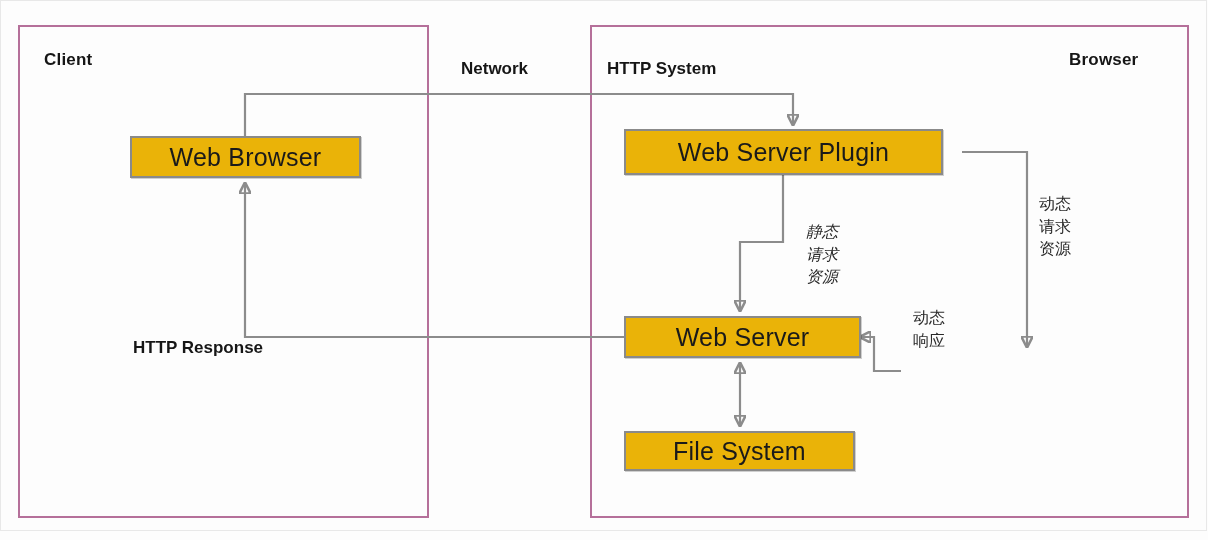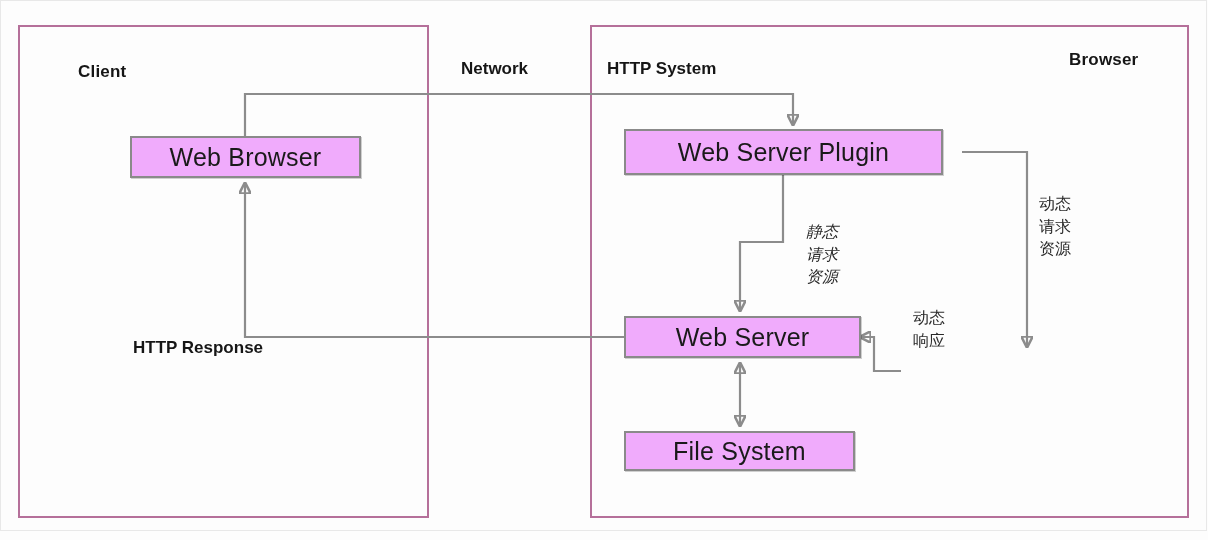--- a/index.html
+++ b/index.html
@@ -38,21 +38,21 @@
     font-weight: bold;
     font-size: 17px;
     color: #161616;
     letter-spacing: .2px;
     white-space: nowrap;
   }
   
   .node {
     position: absolute;
     box-sizing: border-box;
-    background: #f0abfc;
+    background: #eab308;
     border: 2px solid #8a8a8a;
     display: flex;
     align-items: center;
     justify-content: center;
     color: #1a1a1a;
     font-size: 25px;
     letter-spacing: .2px;
     white-space: nowrap;
     box-shadow: 1px 1px 0 rgba(0,0,0,.18);
   }
@@ -90,21 +90,21 @@
 </style>
 </head>
 <body>
 
 <div id="canvas">
   <div id="frame-border"></div>
 
   <div class="zone" style="left:18px; top:25px; width:411px; height:493px;"></div>
   <div class="zone" style="left:590px; top:25px; width:599px; height:493px;"></div>
 
-  <div class="zone-label" style="left:44px; top:62px;margin-left:34px;">Client</div>
+  <div class="zone-label" style="left:44px; top:50px;">Client</div>
   <div class="zone-label" style="left:1069px; top:50px;">Browser</div>
 
   <svg id="wires" viewBox="0 0 1208 540" xmlns="http://www.w3.org/2000/svg">
     <defs>
       <marker id="arrow" viewBox="0 0 10 10" refX="8.4" refY="5" markerWidth="5.2" markerHeight="5.2" orient="auto-start-reverse">
         <path d="M 0 0 L 10 5 L 0 10 z" fill="#3a3a3a" stroke="none"></path>
       </marker>
     </defs>
 
     <path d="M 245 136 L 245 94 L 793 94 L 793 124" marker-end="url(#arrow)"></path>

